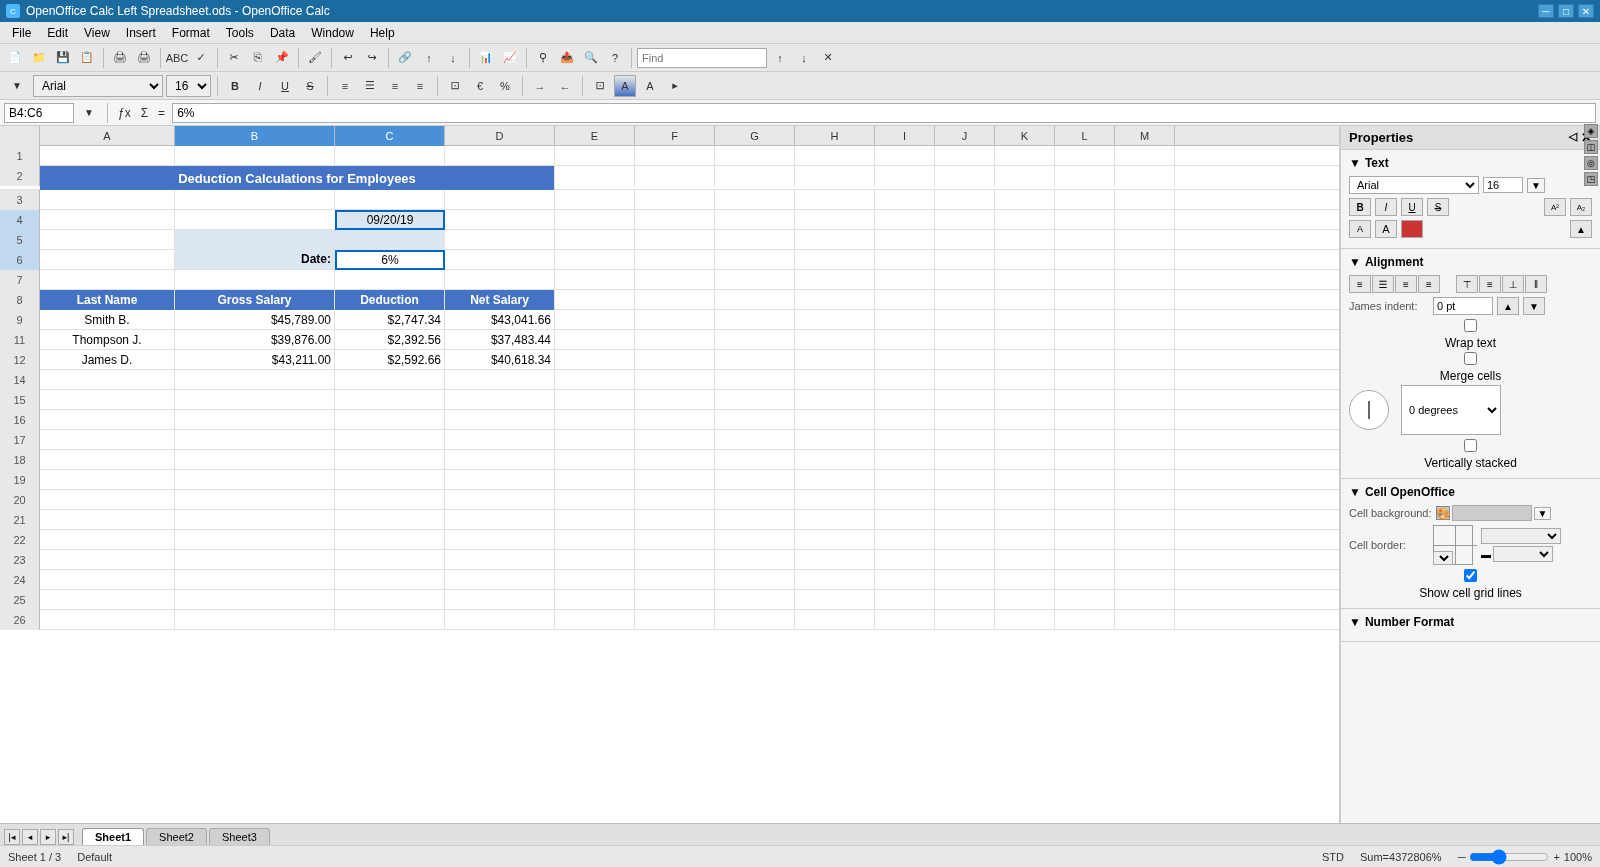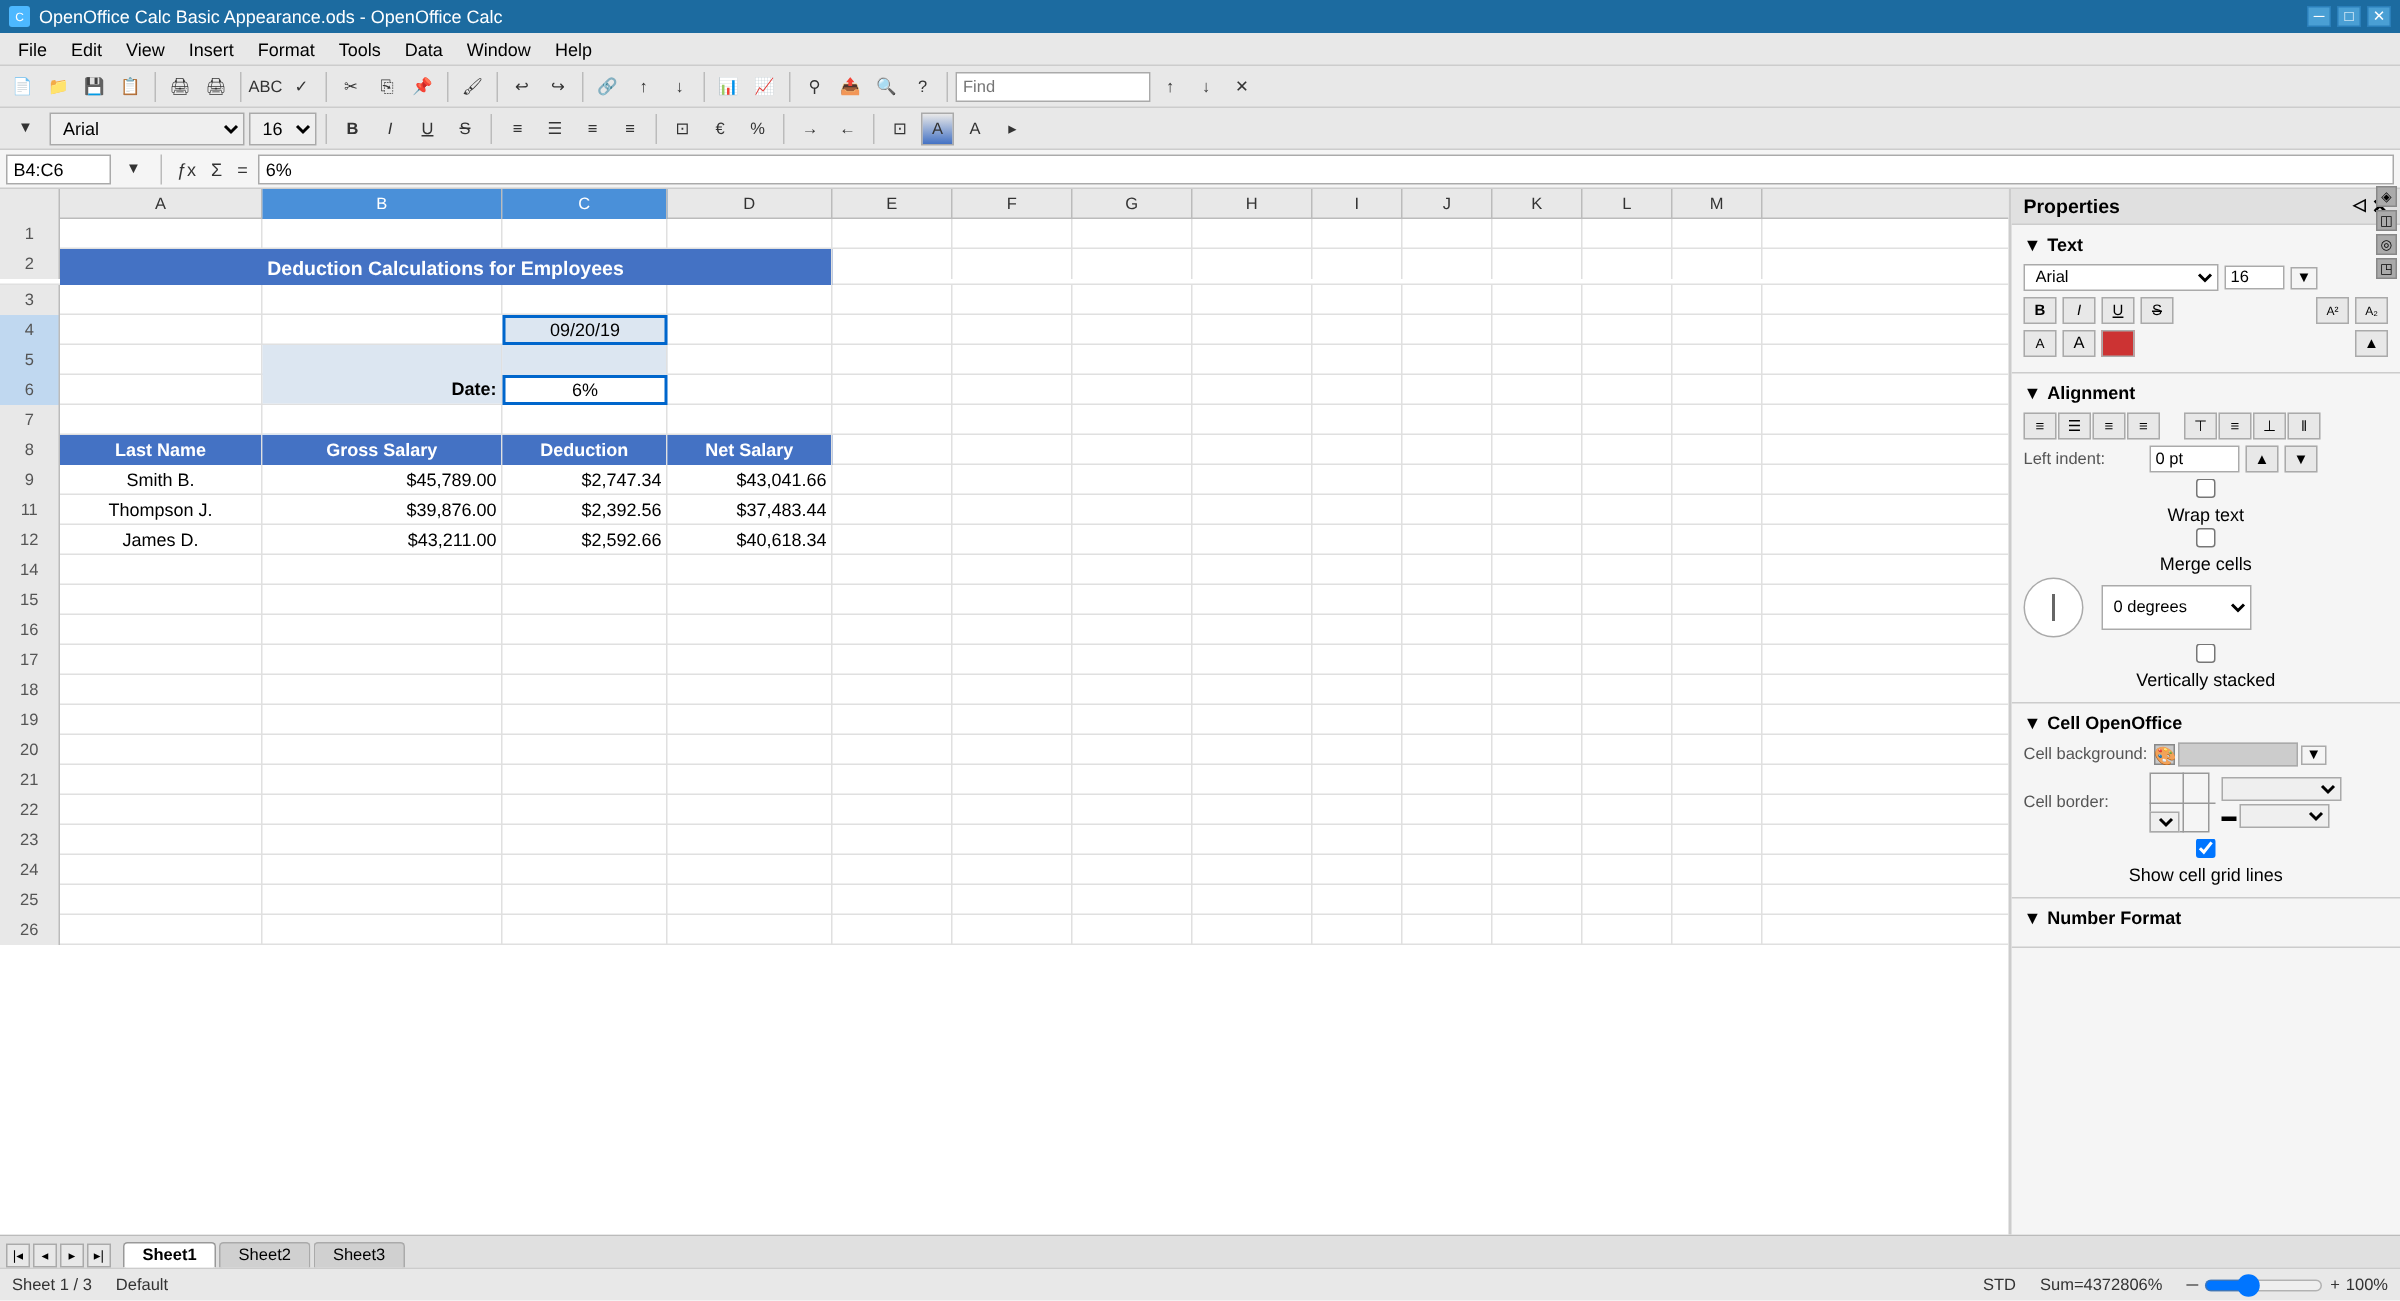--- a/index.html
+++ b/index.html
@@ -234,21 +234,21 @@
     .prop-input {
       border: 1px solid #aaa;
       background: white;
       font-size: 11px;
       padding: 1px 3px;
     }
     .prop-dropdown {
       border: 1px solid #aaa;
       background: white;
       font-size: 11px;
-      padding: 7px 3px;
+      padding: 17px 3px;
       cursor: pointer;
     }
     .align-btn-group {
       display: flex;
       gap: 1px;
     }
     .align-btn {
       width: 22px; height: 18px;
       border: 1px solid #aaa;
       background: #e8e8e8;
@@ -353,21 +353,21 @@
       font-size: 14px;
       height: 20px;
     }
   </style>
 </head>
 <body>
 
 <div id="title-bar">
   <div id="title-bar-left">
     <div class="app-icon">C</div>
-    <span>OpenOffice Calc Basic Appearance.ods - OpenOffice Calc</span>
+    <span>OpenOffice Calc Left Spreadsheet.ods - OpenOffice Calc</span>
   </div>
   <div id="title-bar-controls">
     <div class="title-btn">─</div>
     <div class="title-btn">□</div>
     <div class="title-btn">✕</div>
   </div>
 </div>
 
 <div id="menu-bar">
   <div class="menu-item">File</div>
@@ -936,21 +936,21 @@
         </div>
         <span style="margin:0 4px;"></span>
         <div class="align-btn-group">
           <div class="align-btn">⊤</div>
           <div class="align-btn">≡</div>
           <div class="align-btn">⊥</div>
           <div class="align-btn">‖</div>
         </div>
       </div>
       <div class="prop-row">
-        <span class="prop-label">Left indent:</span>
+        <span class="prop-label">James indent:</span>
         <input class="indent-field" type="text" value="0 pt" style="">
         <div class="align-btn">▲</div>
         <div class="align-btn">▼</div>
       </div>
       <div class="checkbox-row">
         <input type="checkbox" style="">
         <span>Wrap text</span>
       </div>
       <div class="checkbox-row">
         <input type="checkbox" style="">

